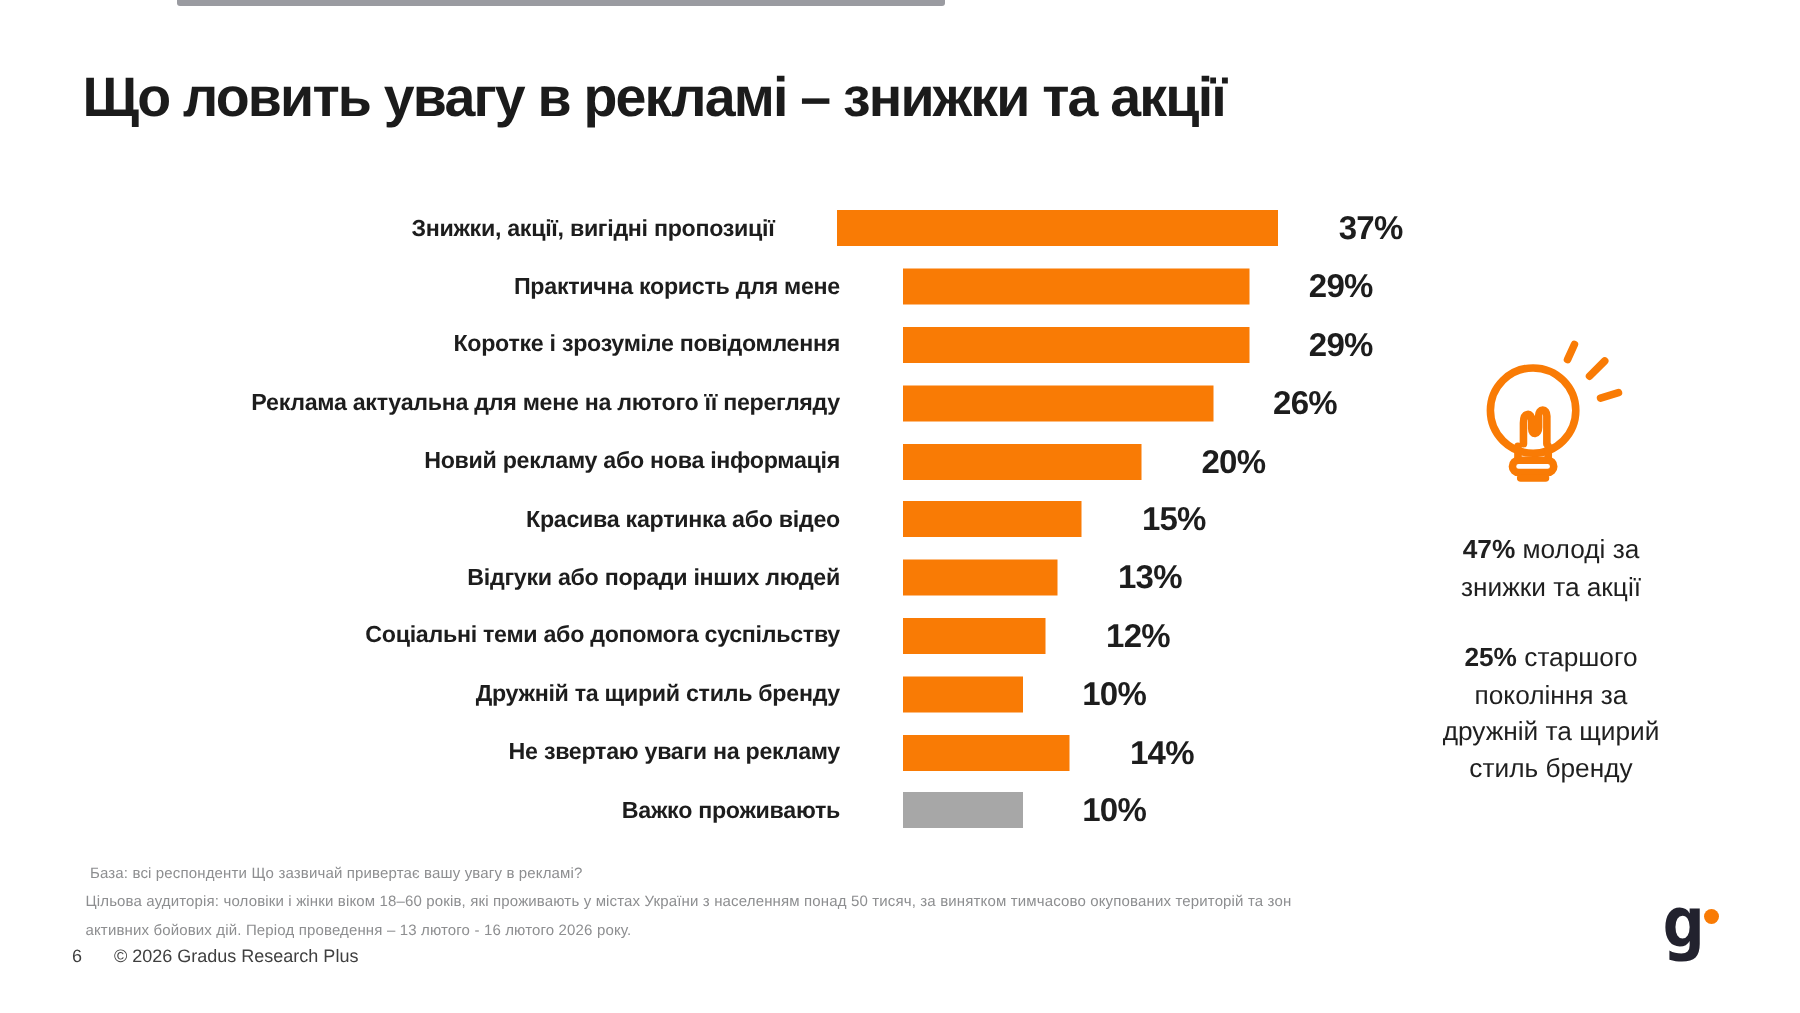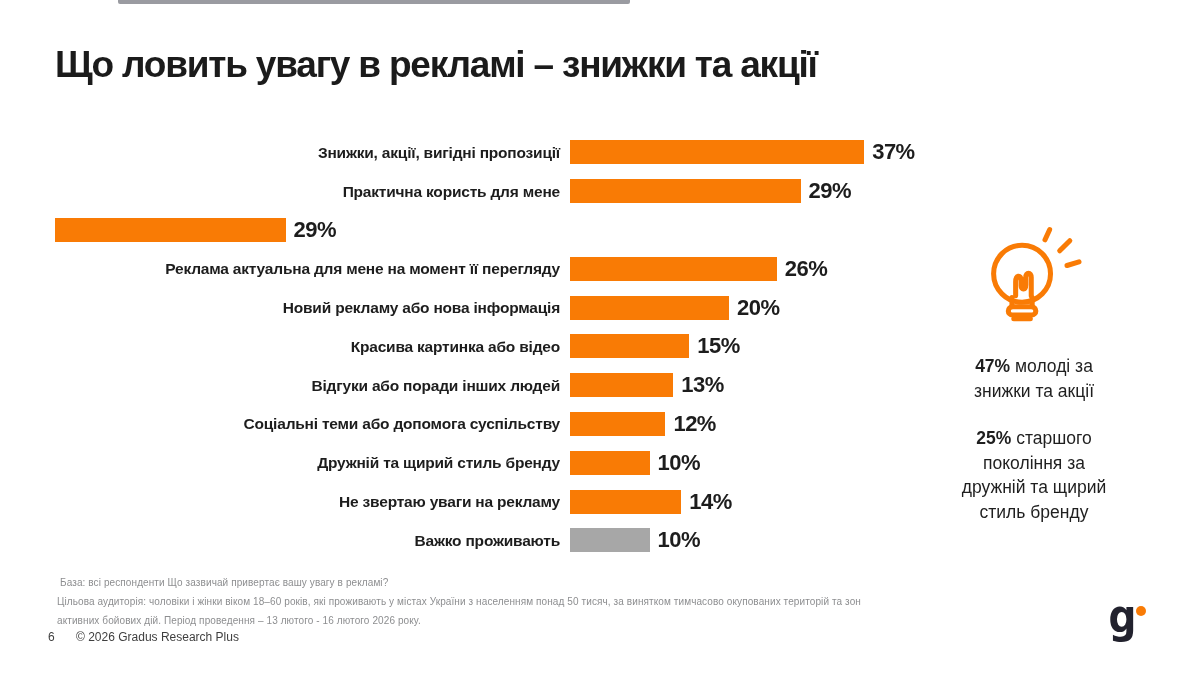--- a/index.html
+++ b/index.html
@@ -18,21 +18,21 @@
   }
 
   .title {
     position:absolute; left:55px; top:44px; width:1020px;
     font-size:37px; font-weight:700; letter-spacing:-1.2px;
     color:#1b1b1b; white-space:nowrap;
   }
 
   
   .chart { position:absolute; left:55px; top:133px; width:880px; }
-  .chart-row { display:flex; align-items:center; height:38.8px; }
+  .chart-row { display:flex; align-items:center; height:38.8px;gap:32px; }
   .cat-label {
     width:515px; padding-right:10px; text-align:right;
     font-size:15.5px; font-weight:700; color:#1d1d1d; letter-spacing:-0.2px;
     line-height:1.1;
   }
   .bar { height:24px; flex:0 0 auto; }
   .val-label {
     margin-left:8px; font-size:22px; font-weight:700; color:#1d1d1d;
     letter-spacing:-0.5px; white-space:nowrap;
   }
@@ -90,25 +90,26 @@
         <div class="cat-label">Знижки, акції, вигідні пропозиції</div>
         <div class="bar" style="width: 294.15px; background: rgb(249, 123, 5);"></div>
         <div class="val-label">37%</div>
       </div>
       <div class="chart-row">
         <div class="cat-label">Практична користь для мене</div>
         <div class="bar" style="width: 230.55px; background: rgb(249, 123, 5);"></div>
         <div class="val-label">29%</div>
       </div>
       <div class="chart-row">
+        <div class="cat-label">Коротке і зрозуміле повідомлення</div>
         <div class="bar" style="width: 230.55px; background: rgb(249, 123, 5);"></div>
         <div class="val-label">29%</div>
       </div>
       <div class="chart-row">
-        <div class="cat-label">Реклама актуальна для мене на момент її перегляду</div>
+        <div class="cat-label">Реклама актуальна для мене на лютого її перегляду</div>
         <div class="bar" style="width: 206.7px; background: rgb(249, 123, 5);"></div>
         <div class="val-label">26%</div>
       </div>
       <div class="chart-row">
         <div class="cat-label">Новий рекламу або нова інформація</div>
         <div class="bar" style="width: 159px; background: rgb(249, 123, 5);"></div>
         <div class="val-label">20%</div>
       </div>
       <div class="chart-row">
         <div class="cat-label">Красива картинка або відео</div>

